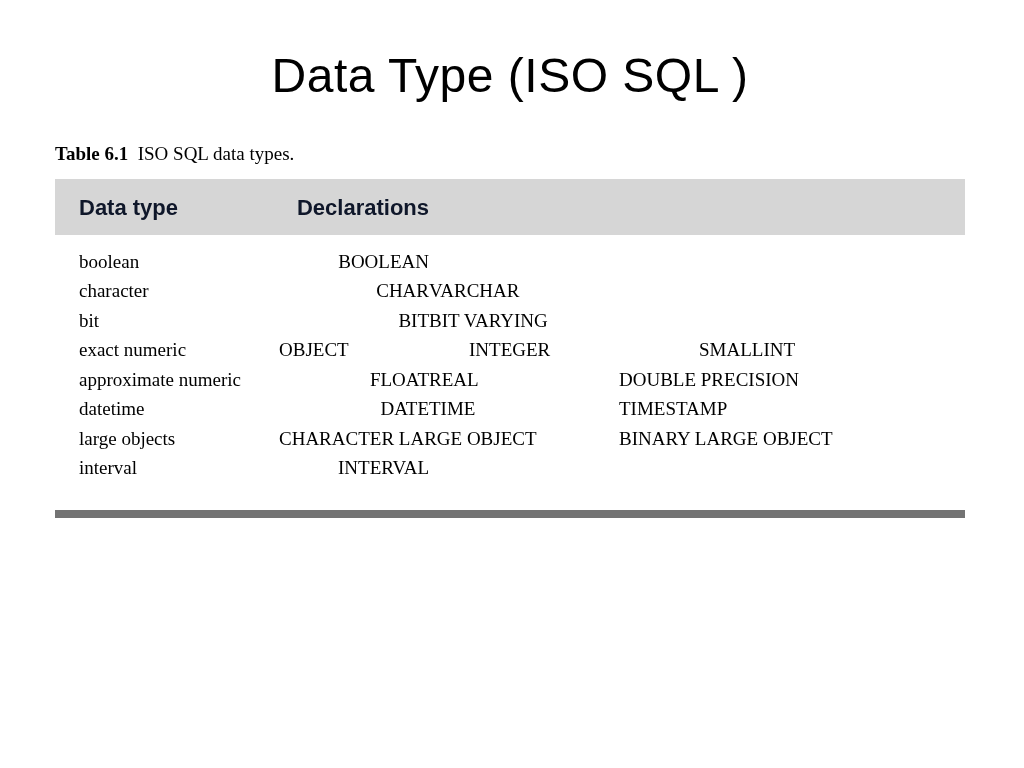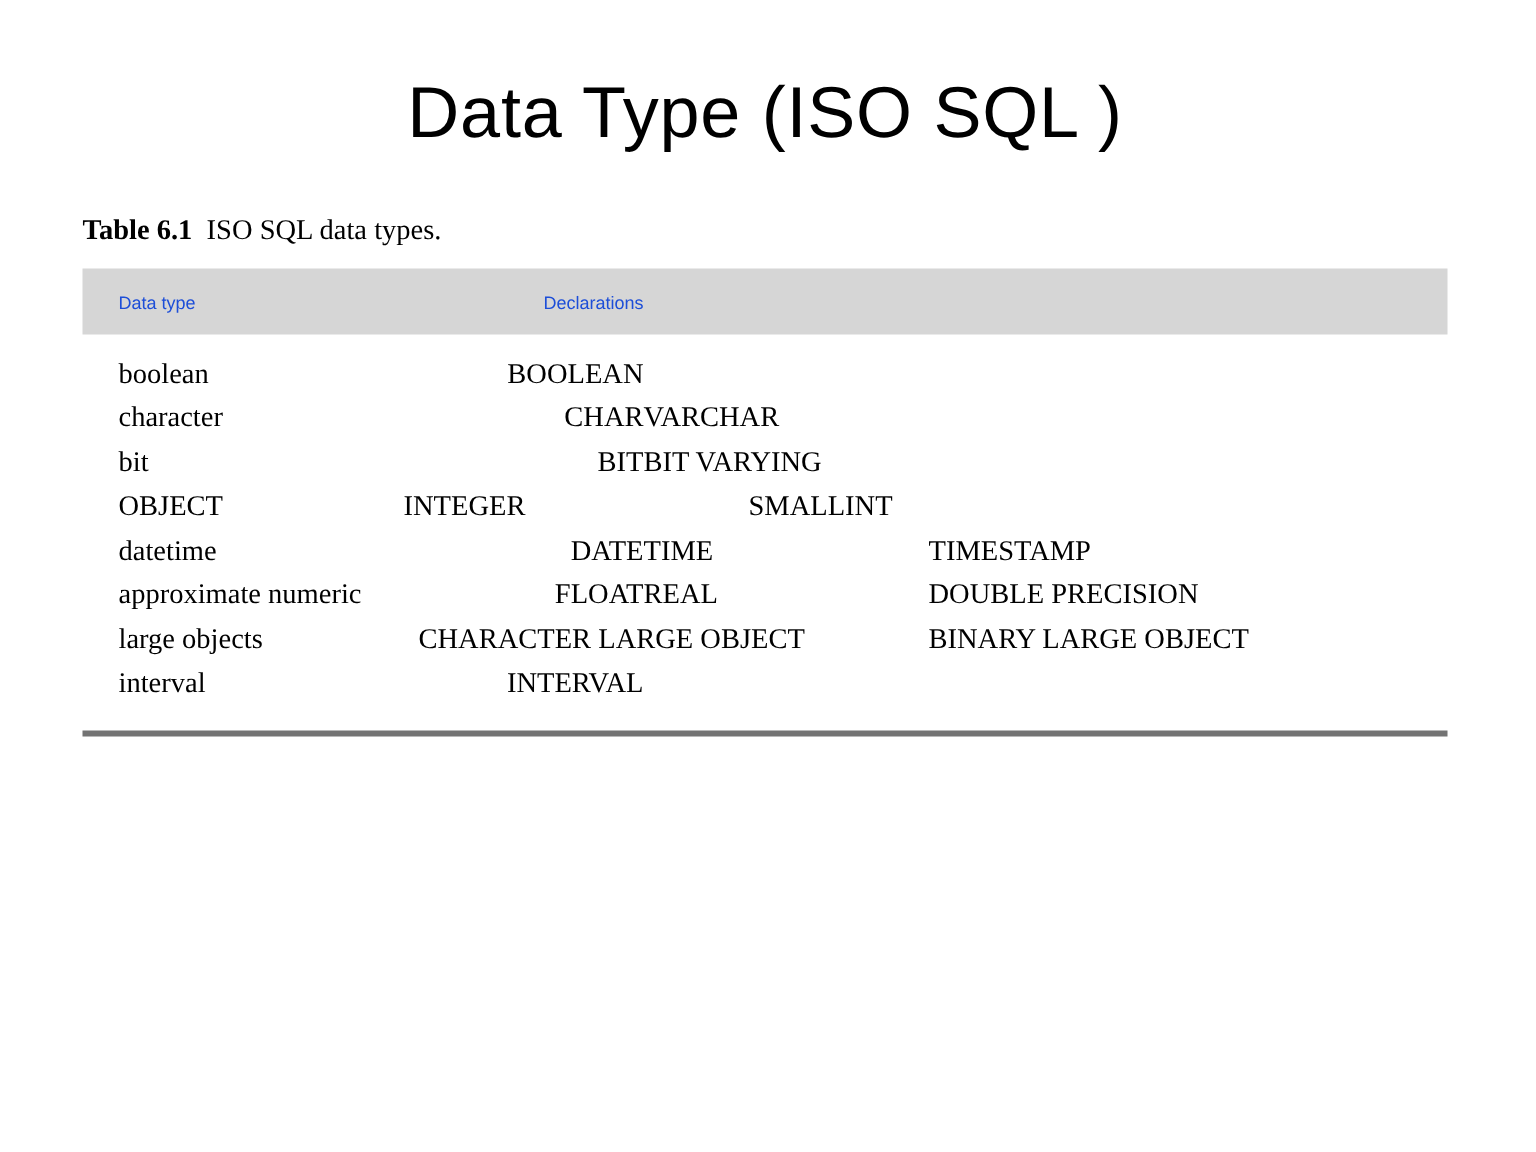--- a/index.html
+++ b/index.html
@@ -34,29 +34,30 @@
     font-weight: bold;
     margin-top: 16px;
   }
   .table-wrap {
     margin: 0 55px;
   }
   .thead {
     background: #d6d6d6;
     padding: 16px 0 14px 0;
     font-family: Arial, Helvetica, sans-serif;
-    font-size: 12px;
+    font-size: 22px;
     display: flex;
-    color: #1d4ed8;
+    color: #0f172a;
+    font-weight: bold;
   }
   .thead .col-type { padding-left: 24px; }
   .tbody {
     padding-top: 12px;
-    padding-bottom: 16px;
-    border-bottom: 4px solid #737373;
+    padding-bottom: 27px;
+    border-bottom: 8px solid #737373;
     font-size: 19px;
   }
   .row {
     display: flex;
     align-items: baseline;
     line-height: 1.55;
     padding-left: 24px;
   }
   .col-type { width: 200px; flex: 0 0 200px; }
   .col-d1   { width: 150px; flex: 0 0 150px; text-align: right; }
@@ -104,38 +105,39 @@
 
       <div class="row">
         <div class="col-type">bit</div>
         <div class="col-d1">BIT</div>
         <div class="col-d2">BIT VARYING</div>
         <div class="col-d3"></div>
         <div class="col-d4"></div>
       </div>
 
       <div class="row">
+        <div class="col-type">exact numeric</div>
         <div class="col-d2">OBJECT</div>
         <div class="col-d3">INTEGER</div>
         <div class="col-d4">SMALLINT</div>
+      </div>
+
+      <div class="row">
+        <div class="col-type">approximate numeric</div>
+        <div class="col-d1">FLOAT</div>
+        <div class="col-d2">REAL</div>
+        <div class="col-d3">DOUBLE PRECISION</div>
+        <div class="col-d4"></div>
       </div>
 
       <div class="row">
         <div class="col-type">datetime</div>
         <div class="col-d1">DATE</div>
         <div class="col-d2">TIME</div>
         <div class="col-d3">TIMESTAMP</div>
-        <div class="col-d4"></div>
-      </div>
-
-      <div class="row">
-        <div class="col-type">approximate numeric</div>
-        <div class="col-d1">FLOAT</div>
-        <div class="col-d2">REAL</div>
-        <div class="col-d3">DOUBLE PRECISION</div>
         <div class="col-d4"></div>
       </div>
 
       <div class="row">
         <div class="col-type">large objects</div>
         <div class="col-d1w">CHARACTER LARGE OBJECT</div>
         <div class="col-d3">BINARY LARGE OBJECT</div>
       </div>
 
       <div class="row">

